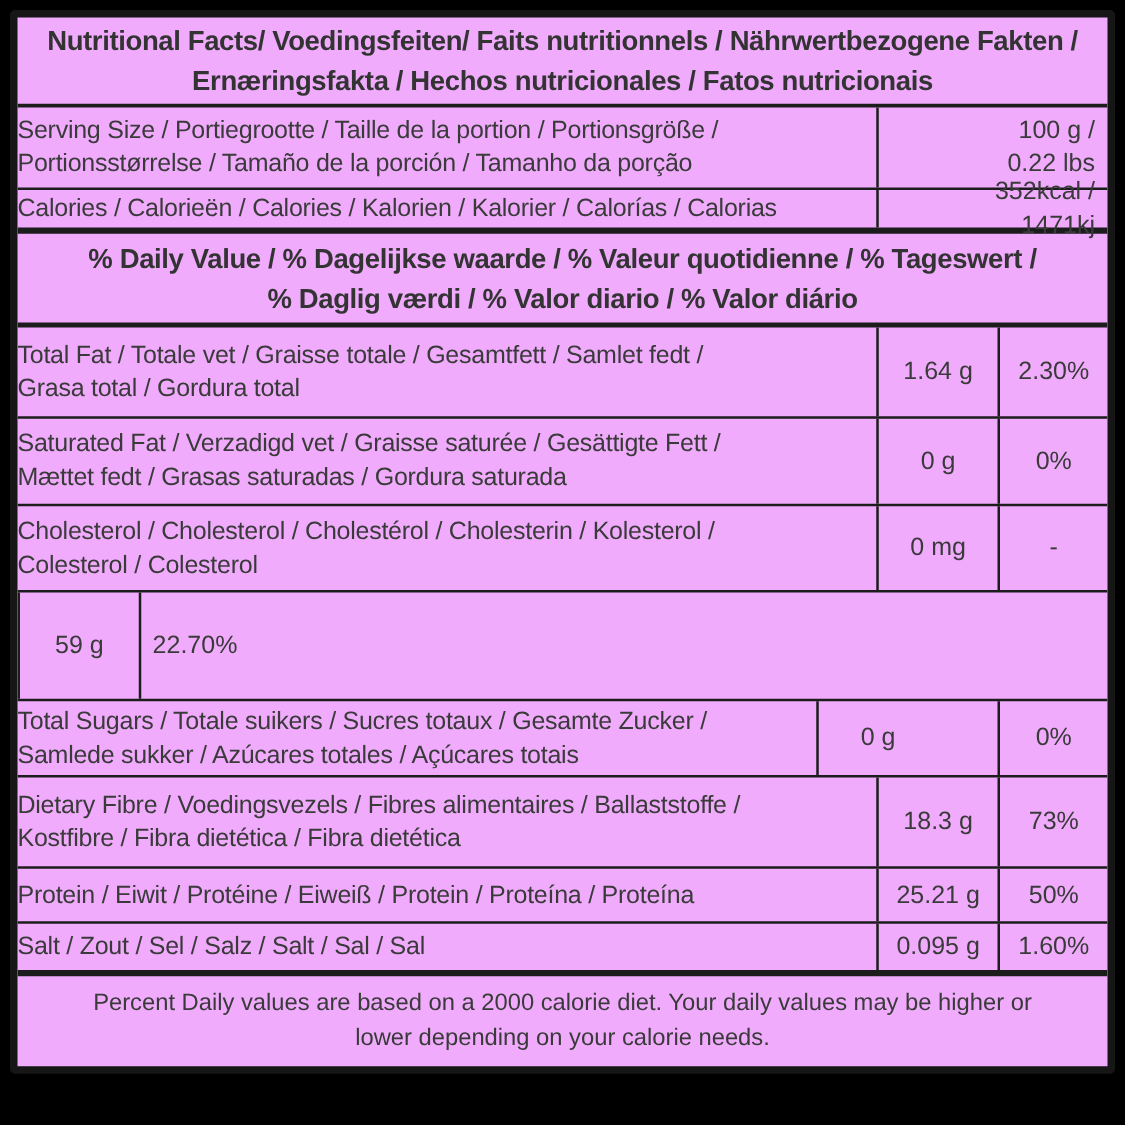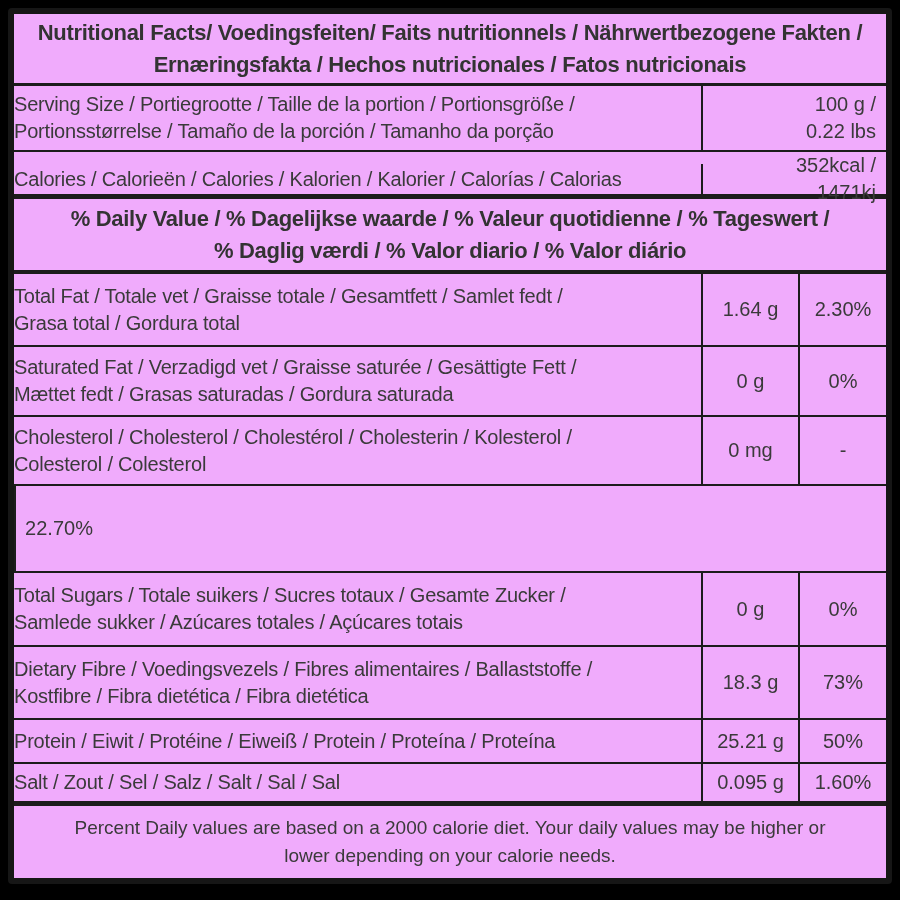--- a/index.html
+++ b/index.html
@@ -27,22 +27,22 @@
     display: flex;
     align-items: stretch;
     white-space: pre-line;
   }
   .bb2 { border-bottom: 2px solid #1c1c1c; }
   .bb3 { border-bottom: 3px solid #1c1c1c; }
   .bb4 { border-bottom: 4px solid #1c1c1c; }
   .bb5 { border-bottom: 5px solid #1c1c1c; }
   .h42 { height: 42px; }
   .h44 { height: 44px; }
-  .h53 { height: 35px; margin-top: 12px; }
-  .h61 { height: 74px; }
+  .h53 { height: 35px; }
+  .h61 { height: 61px; gap: 48px; }
   .h64 { height: 73px; }
   .h66 { height: 66px; }
   .h69 { height: 69px; }
   .h70 { height: 70px; }
   .h72 { height: 72px; }
   .h75 { height: 75px; }
   .h87 { height: 87px; }
   .header-row {
     justify-content: center;
     align-items: center;
@@ -138,20 +138,21 @@
   </div>
 
   <div class="row h69 bb2">
     <div class="cell cell-label">Cholesterol / Cholesterol / Cholestérol / Cholesterin / Kolesterol /
 Colesterol / Colesterol</div>
     <div class="cell cell-amount">0 mg</div>
     <div class="cell cell-percent">-</div>
   </div>
 
   <div class="row h87 bb2">
+    <div class="cell cell-amount">59 g</div>
     <div class="cell cell-percent">22.70%</div>
   </div>
 
   <div class="row h61 bb2">
     <div class="cell cell-label">Total Sugars / Totale suikers / Sucres totaux / Gesamte Zucker /
 Samlede sukker / Azúcares totales / Açúcares totais</div>
     <div class="cell cell-amount">0 g</div>
     <div class="cell cell-percent">0%</div>
   </div>
 

